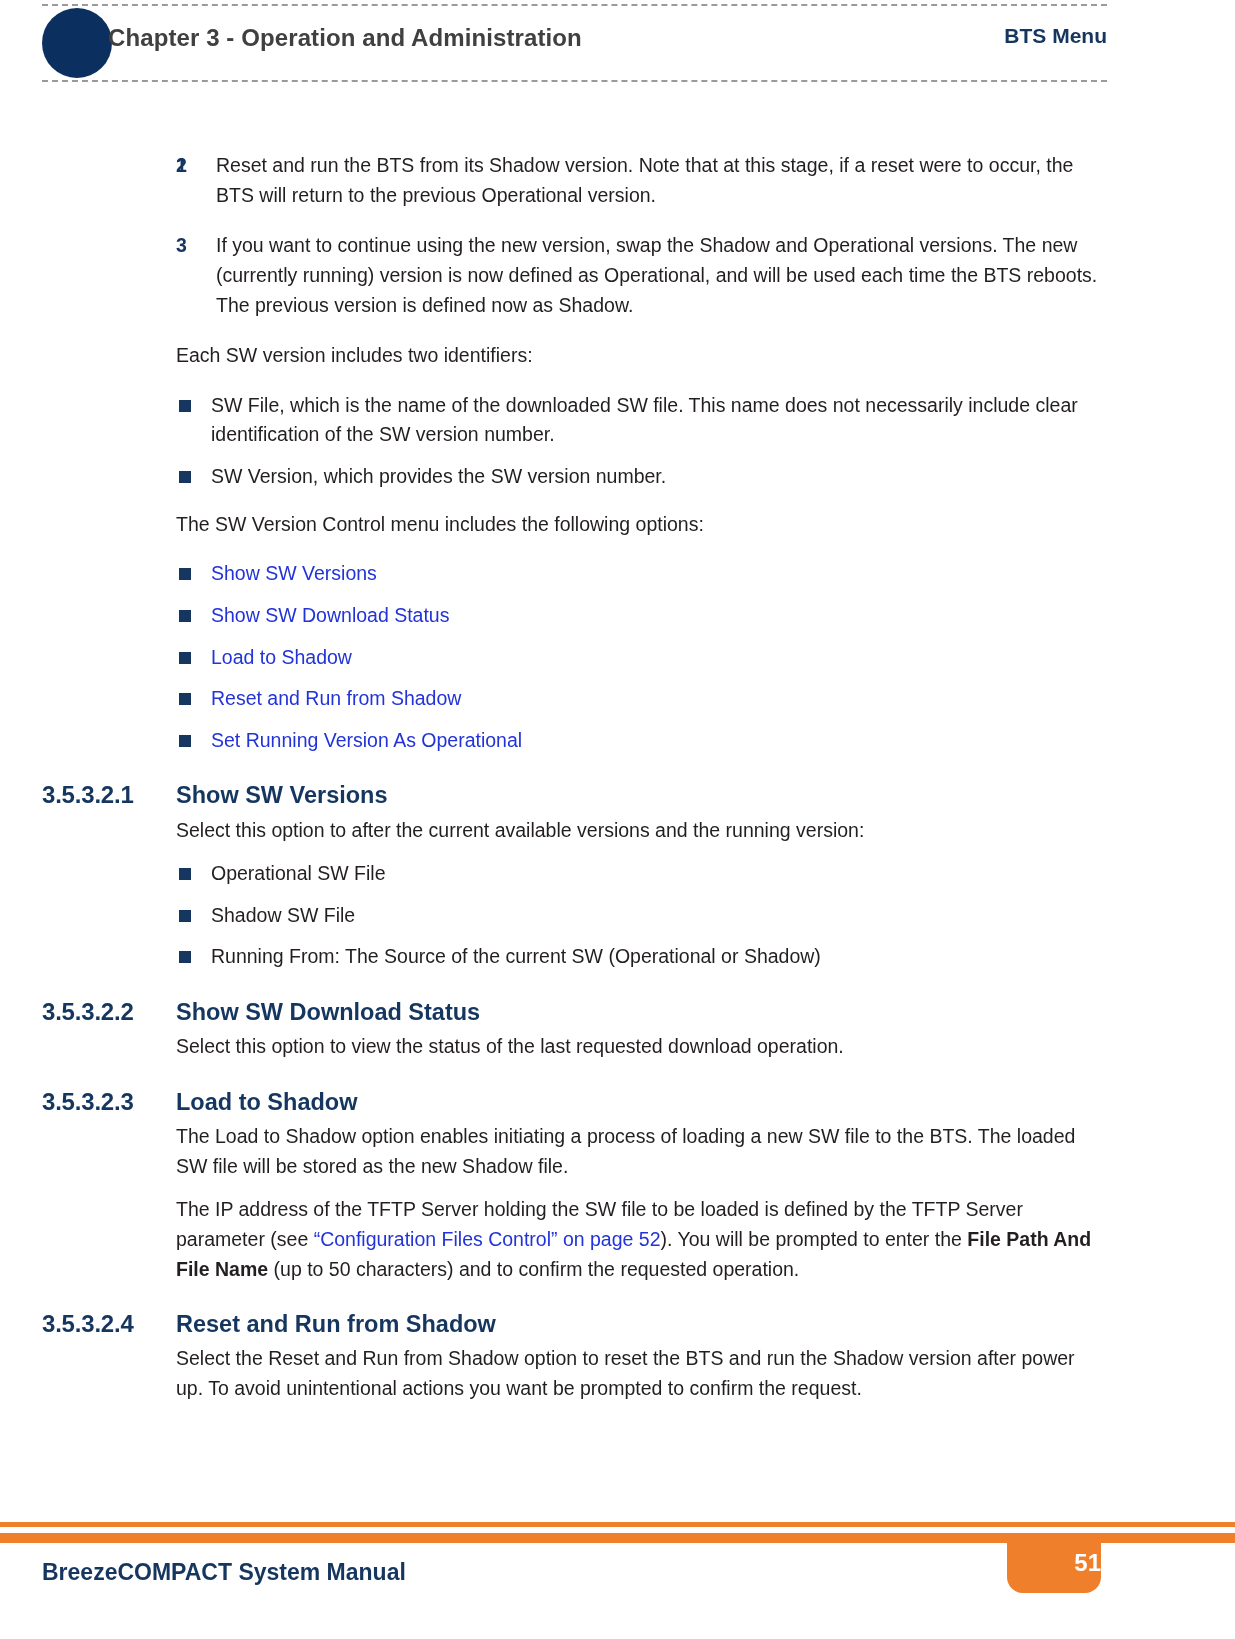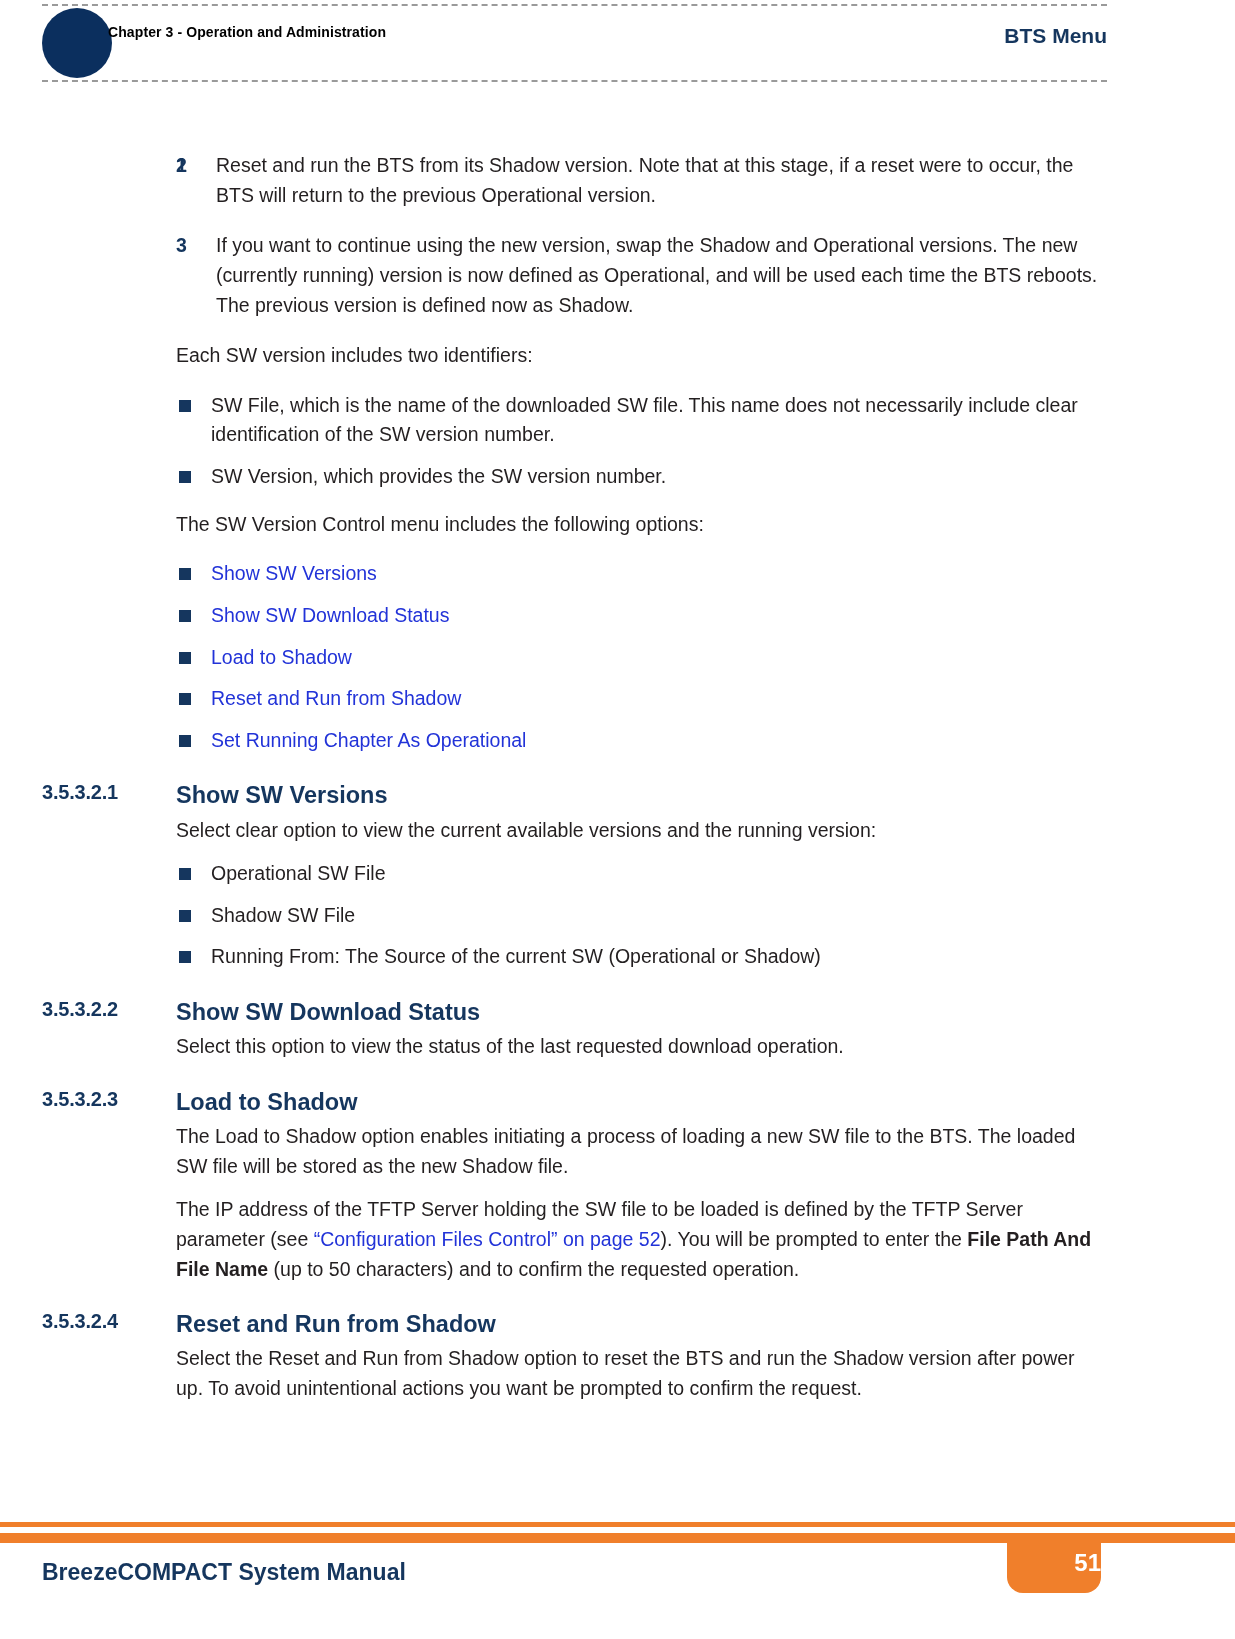--- a/index.html
+++ b/index.html
@@ -46,23 +46,23 @@
     top: 8px;
     width: 70px;
     height: 70px;
     border-radius: 50%;
     background: #0b2f5e;
   }
   .header-chapter {
     position: absolute;
     left: 108px;
     top: 24px;
-    font-size: 14px;
-    font-weight: bold;
-    color: #000000;
+    font-size: 24px;
+    font-weight: bold;
+    color: #404040;
     letter-spacing: 0.1px;
     white-space: nowrap;
   }
   .header-topic {
     position: absolute;
     right: 128px;
     top: 24px;
     font-size: 21px;
     font-weight: bold;
     color: #15365e;
@@ -151,21 +151,21 @@
   
   .section {
     position: relative;
     margin-top: 26px;
     margin-bottom: 0;
   }
   .section-number {
     position: absolute;
     left: 42px;
     top: 0;
-    font-size: 20px;
+    font-size: 24px;
     font-weight: bold;
     color: #15365e;
     letter-spacing: -0.2px;
     white-space: nowrap;
   }
   .section-title {
     margin: 0 0 6px 176px;
     font-size: 23.5px;
     font-weight: bold;
     color: #15365e;
@@ -277,28 +277,28 @@
     <li class="sq-item link-item">
       <span class="linktext">Show SW Download Status</span>
     </li>
     <li class="sq-item link-item">
       <span class="linktext">Load to Shadow</span>
     </li>
     <li class="sq-item link-item">
       <span class="linktext">Reset and Run from Shadow</span>
     </li>
     <li class="sq-item link-item">
-      <span class="linktext">Set Running Chapter As Operational</span>
+      <span class="linktext">Set Running Version As Operational</span>
     </li>
   </ul>
 
   <div class="section">
     <div class="section-number">3.5.3.2.1</div>
     <h3 class="section-title">Show SW Versions</h3>
-    <p class="body-para">Select clear option to view the current available versions and the running version:</p>
+    <p class="body-para">Select this option to after the current available versions and the running version:</p>
     <ul class="sq-list">
       <li class="sq-item">Operational SW File</li>
       <li class="sq-item">Shadow SW File</li>
       <li class="sq-item">Running From: The Source of the current SW (Operational or Shadow)</li>
     </ul>
   </div>
 
   <div class="section">
     <div class="section-number">3.5.3.2.2</div>
     <h3 class="section-title">Show SW Download Status</h3>

